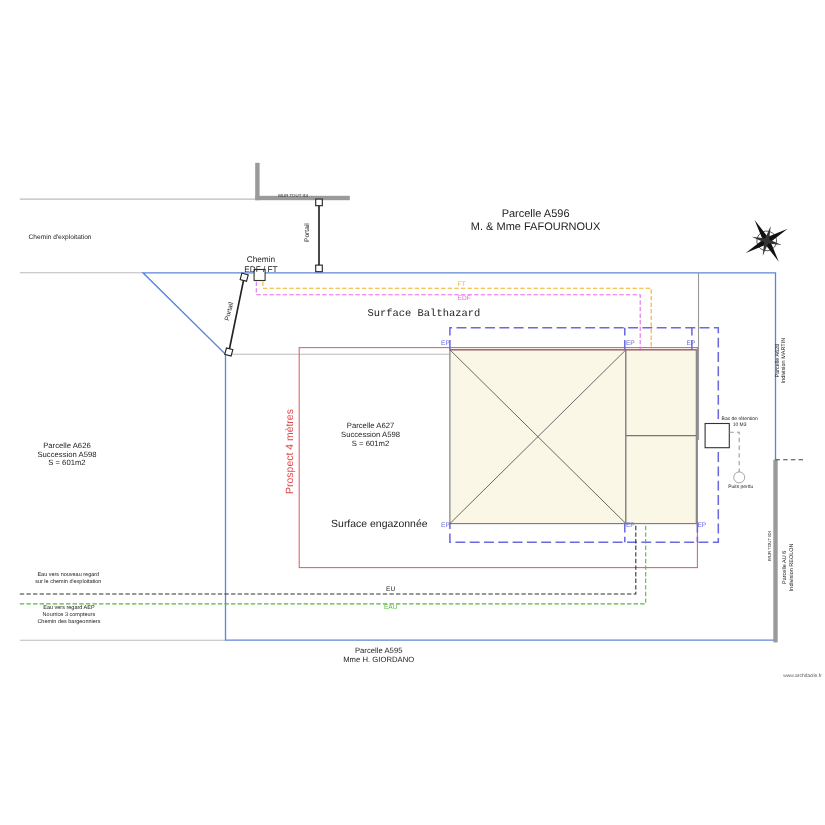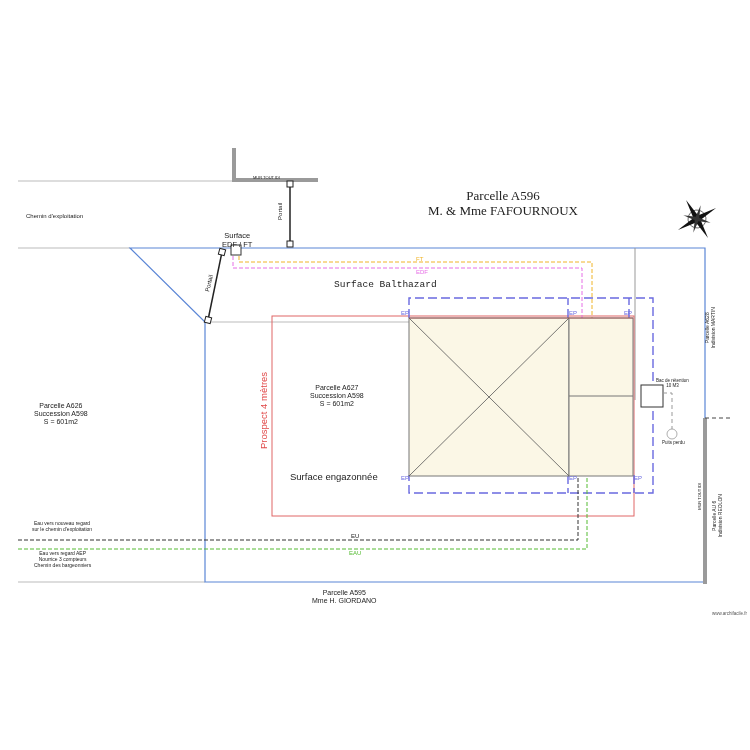--- a/index.html
+++ b/index.html
@@ -83,29 +83,29 @@
     <circle r="9" fill="none" stroke="#555" stroke-width="0.8"></circle>
     <polygon points="0,-22 3,0 0,22 -3,0" fill="#111"></polygon>
     <polygon points="-22,0 0,3 22,0 0,-3" fill="#111"></polygon>
     <polygon points="-10,-10 1.5,-1.5 10,10 -1.5,1.5" fill="#333"></polygon>
     <polygon points="10,-10 1.5,1.5 -10,10 -1.5,-1.5" fill="#333"></polygon>
   </g>
 </svg>
 
 <div class="lbl xs" style="left:253px;top:176px;">MUR TOUT IDI</div>
 
-<div class="lbl lg" style="left:428px;top:189px;font-size:13px;font-family:Liberation Serif, serif;">
+<div class="lbl lg" style="left:428px;top:189px;font-size:10px;">
   <div>Parcelle A596</div>
   <div>M. &amp; Mme FAFOURNOUX</div>
 </div>
 
 <div class="lbl sm" style="left:26px;top:213px;">Chemin d'exploitation</div>
 
 <div class="lbl md" style="left:222px;top:232px;font-size:7.5px;">
-  <div>Surface</div>
+  <div>Chemin</div>
   <div>EDF / FT</div>
 </div>
 
 <div class="lbl sm" style="left:272px;top:208px;transform:rotate(-90deg);">Portail</div>
 <div class="lbl sm" style="left:201px;top:280px;transform:rotate(-76deg);">Portail</div>
 
 <div class="lbl sm" style="left:416px;top:256px;color:#f0b429;">FT</div>
 <div class="lbl sm" style="left:416px;top:269px;color:#e66ee6;">EDF</div>
 
 <div class="lbl lg" style="left:334px;top:280px;font-family:Liberation Mono, monospace;">Surface Balthazard</div>
@@ -117,21 +117,21 @@
 </div>
 
 <div class="lbl md" style="left:34px;top:402px;">
   <div>Parcelle A626</div>
   <div>Succession A598</div>
   <div>S = 601m2</div>
 </div>
 
 <div class="lbl lg" style="left:226px;top:405px;color:#e04848;transform:rotate(-90deg);">Prospect 4 mètres</div>
 
-<div class="lbl lg" style="left:290px;top:472px;">Surface engazonnée</div>
+<div class="lbl lg" style="left:301px;top:472px;">Surface engazonnée</div>
 
 <div class="lbl sm" style="left:401px;top:310px;color:#6a6ae0;">EP</div>
 <div class="lbl sm" style="left:569px;top:310px;color:#6a6ae0;">EP</div>
 <div class="lbl sm" style="left:624px;top:310px;color:#6a6ae0;">EP</div>
 <div class="lbl sm" style="left:401px;top:475px;color:#6a6ae0;">EP</div>
 <div class="lbl sm" style="left:569px;top:475px;color:#6a6ae0;">EP</div>
 <div class="lbl sm" style="left:634px;top:475px;color:#6a6ae0;">EP</div>
 
 <div class="lbl xs" style="left:656px;top:378px;font-size:4.5px;">
   <div>Bac de rétention</div>

